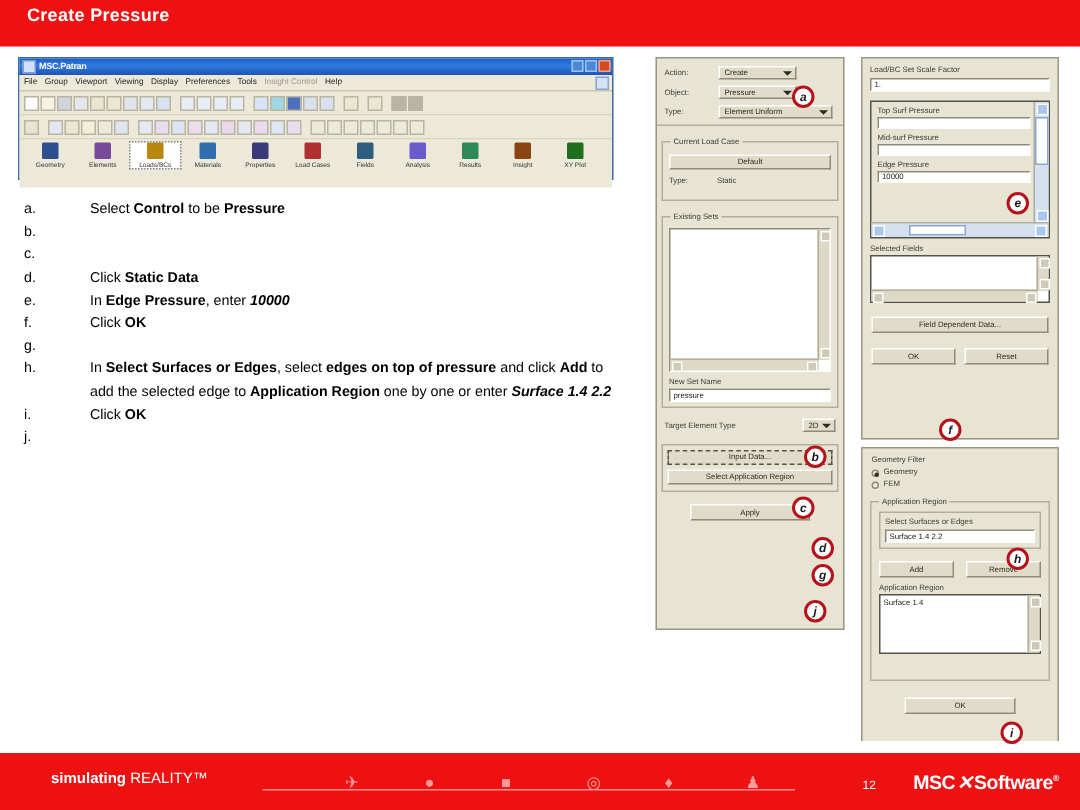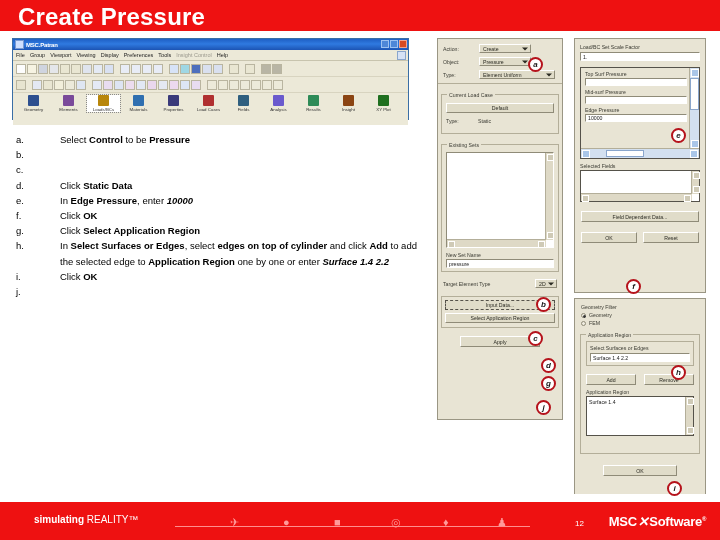--- a/index.html
+++ b/index.html
@@ -10,21 +10,21 @@
   }
   .slide{position:relative;width:720px;height:540px;}
 
   
   .title-band{
     position:absolute;left:0;top:0;width:720px;height:31px;
     background:#ee1111;
   }
   .title-band .title-text{
     position:absolute;left:18px;top:3px;
-    font-size:24px;font-weight:bold;color:#ffffff;letter-spacing:.2px;
+    font-size:12px;font-weight:bold;color:#ffffff;letter-spacing:.2px;
   }
 
   
   .patran{
     position:absolute;left:12px;top:38px;width:397px;height:82px;
     background:#ece9d8;border:1px solid #3a6ea5;box-sizing:border-box;
   }
   .pt-titlebar{
     position:relative;height:11px;
     background:linear-gradient(to bottom,#1f5fc4 0%,#2f7ae0 45%,#1c54b4 100%);
@@ -282,25 +282,24 @@
     <div class="step">
       <div class="lt">e.</div>
       <div class="tx">In <b>Edge Pressure</b>, enter <i>10000</i></div>
     </div>
     <div class="step">
       <div class="lt">f.</div>
       <div class="tx">Click <b>OK</b></div>
     </div>
     <div class="step">
       <div class="lt">g.</div>
-      <div class="tx">Click <b>Select Application Region</b></div>
     </div>
     <div class="step">
       <div class="lt">h.</div>
-      <div class="tx">In <b>Select Surfaces or Edges</b>, select <b>edges on top of cylinder</b> and click <b>Add</b> to add the selected edge to <b>Application Region</b> one by one or enter <i>Surface 1.4 2.2</i></div>
+      <div class="tx">In <b>Select Surfaces or Edges</b>, select <b>edges on top of pressure</b> and click <b>Add</b> to add the selected edge to <b>Application Region</b> one by one or enter <i>Surface 1.4 2.2</i></div>
     </div>
     <div class="step">
       <div class="lt">i.</div>
       <div class="tx">Click <b>OK</b></div>
     </div>
     <div class="step">
       <div class="lt">j.</div>
     </div>
   </div>
 

